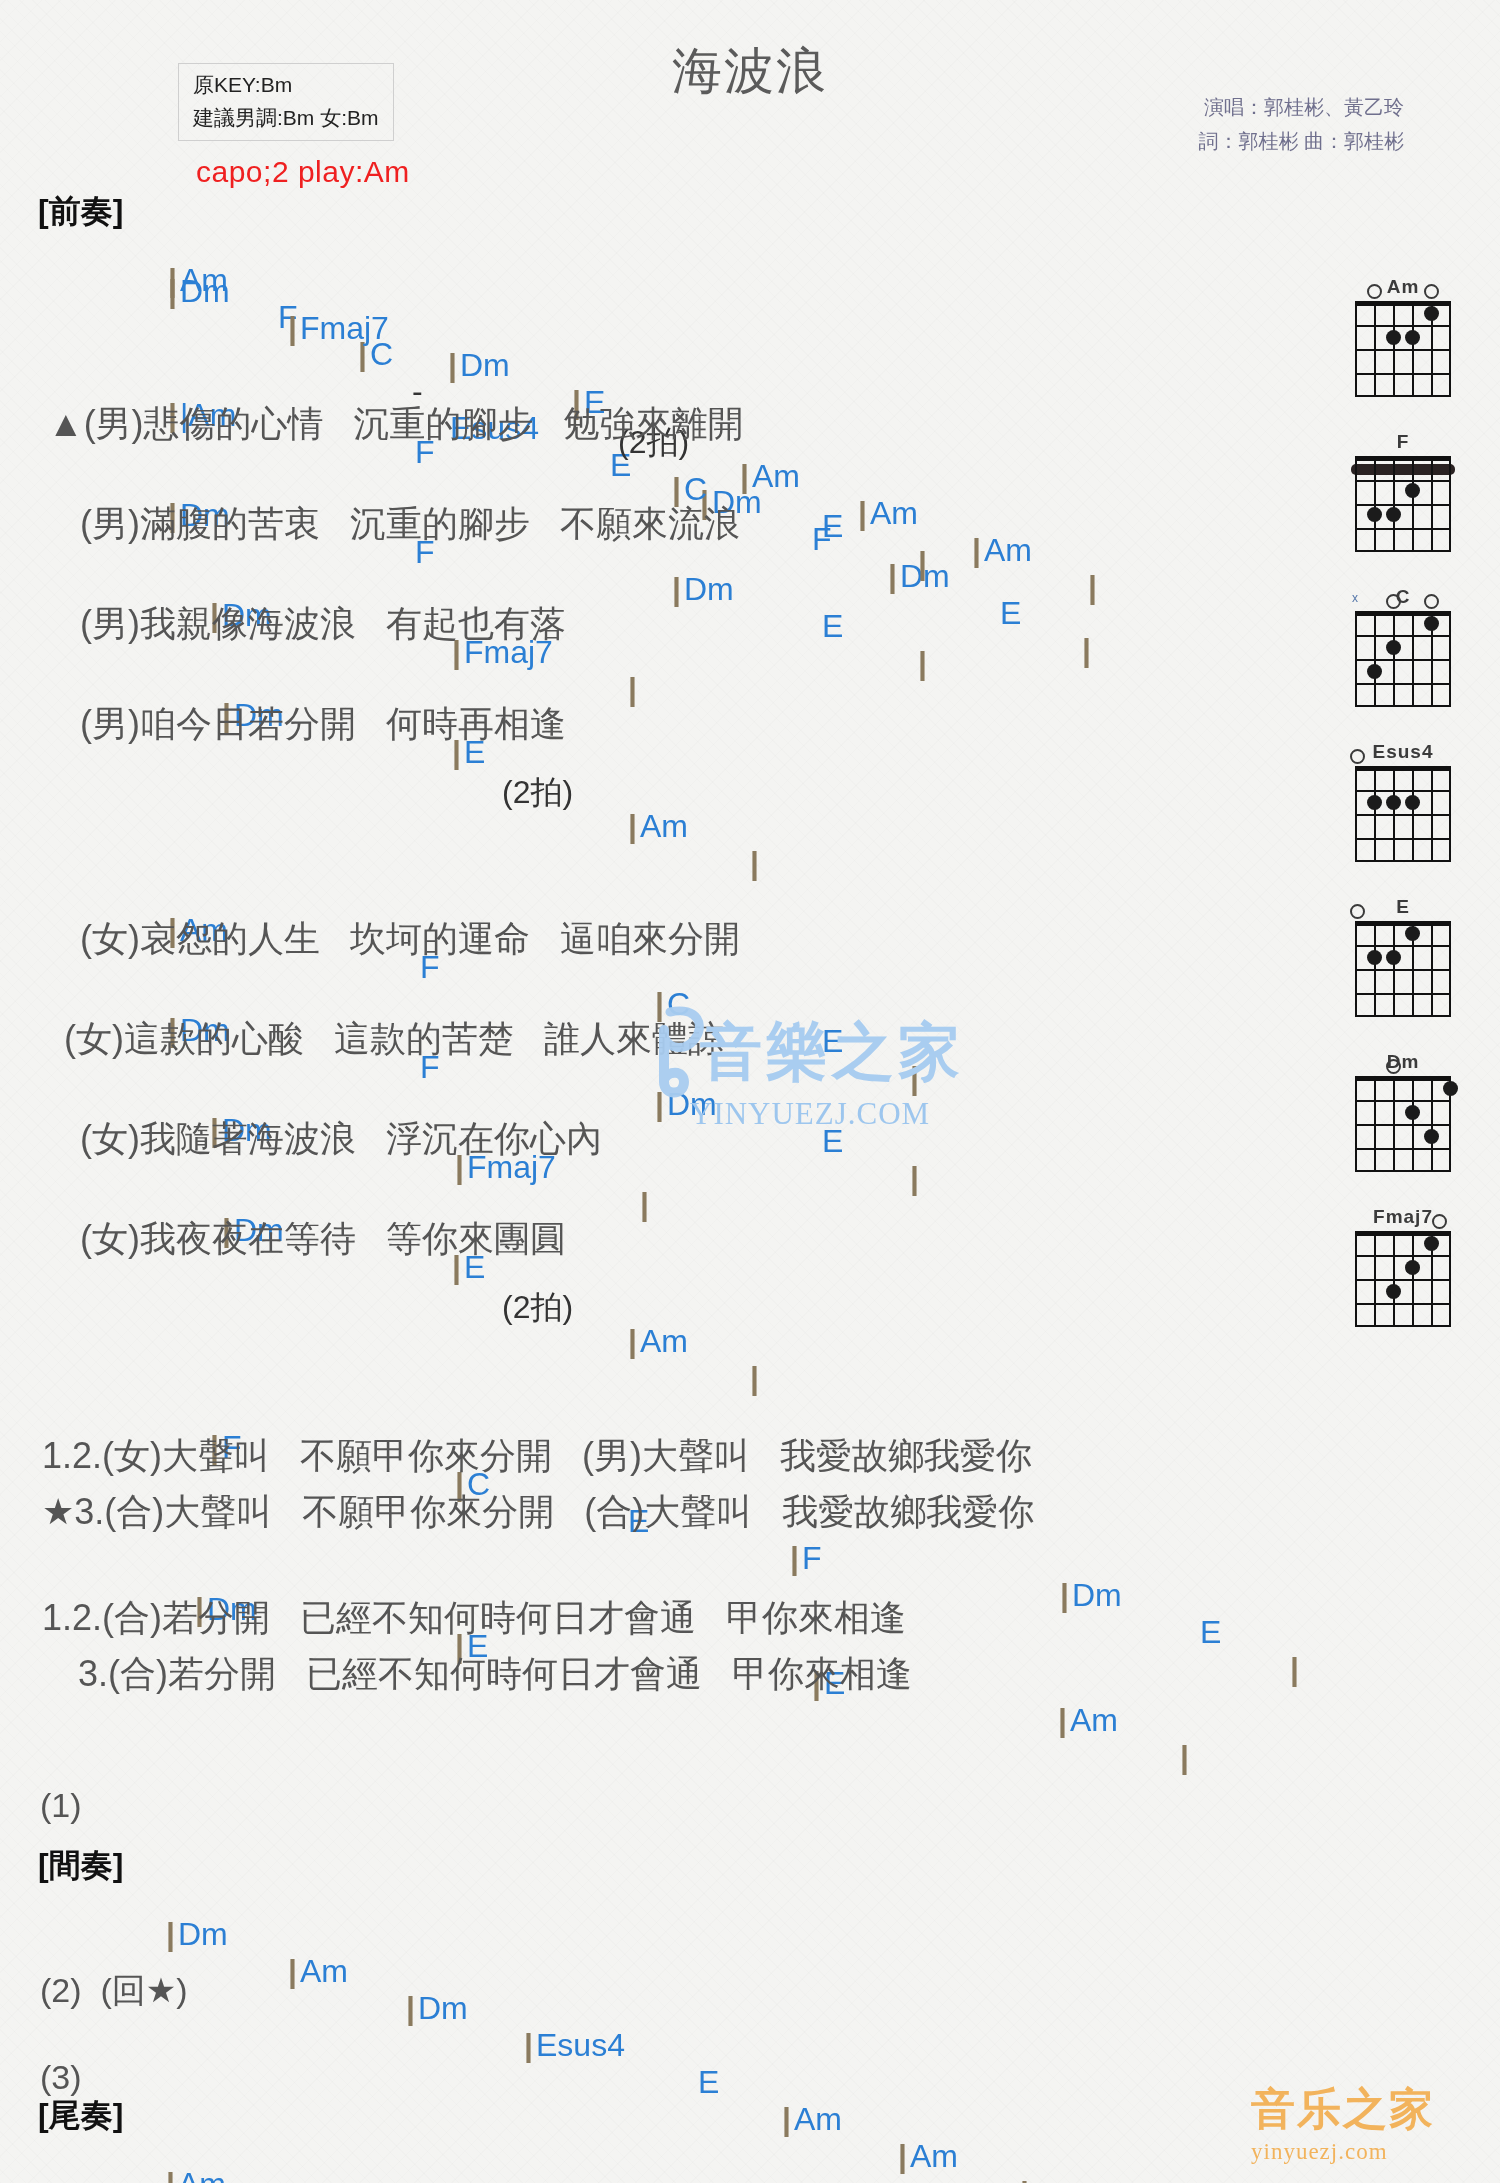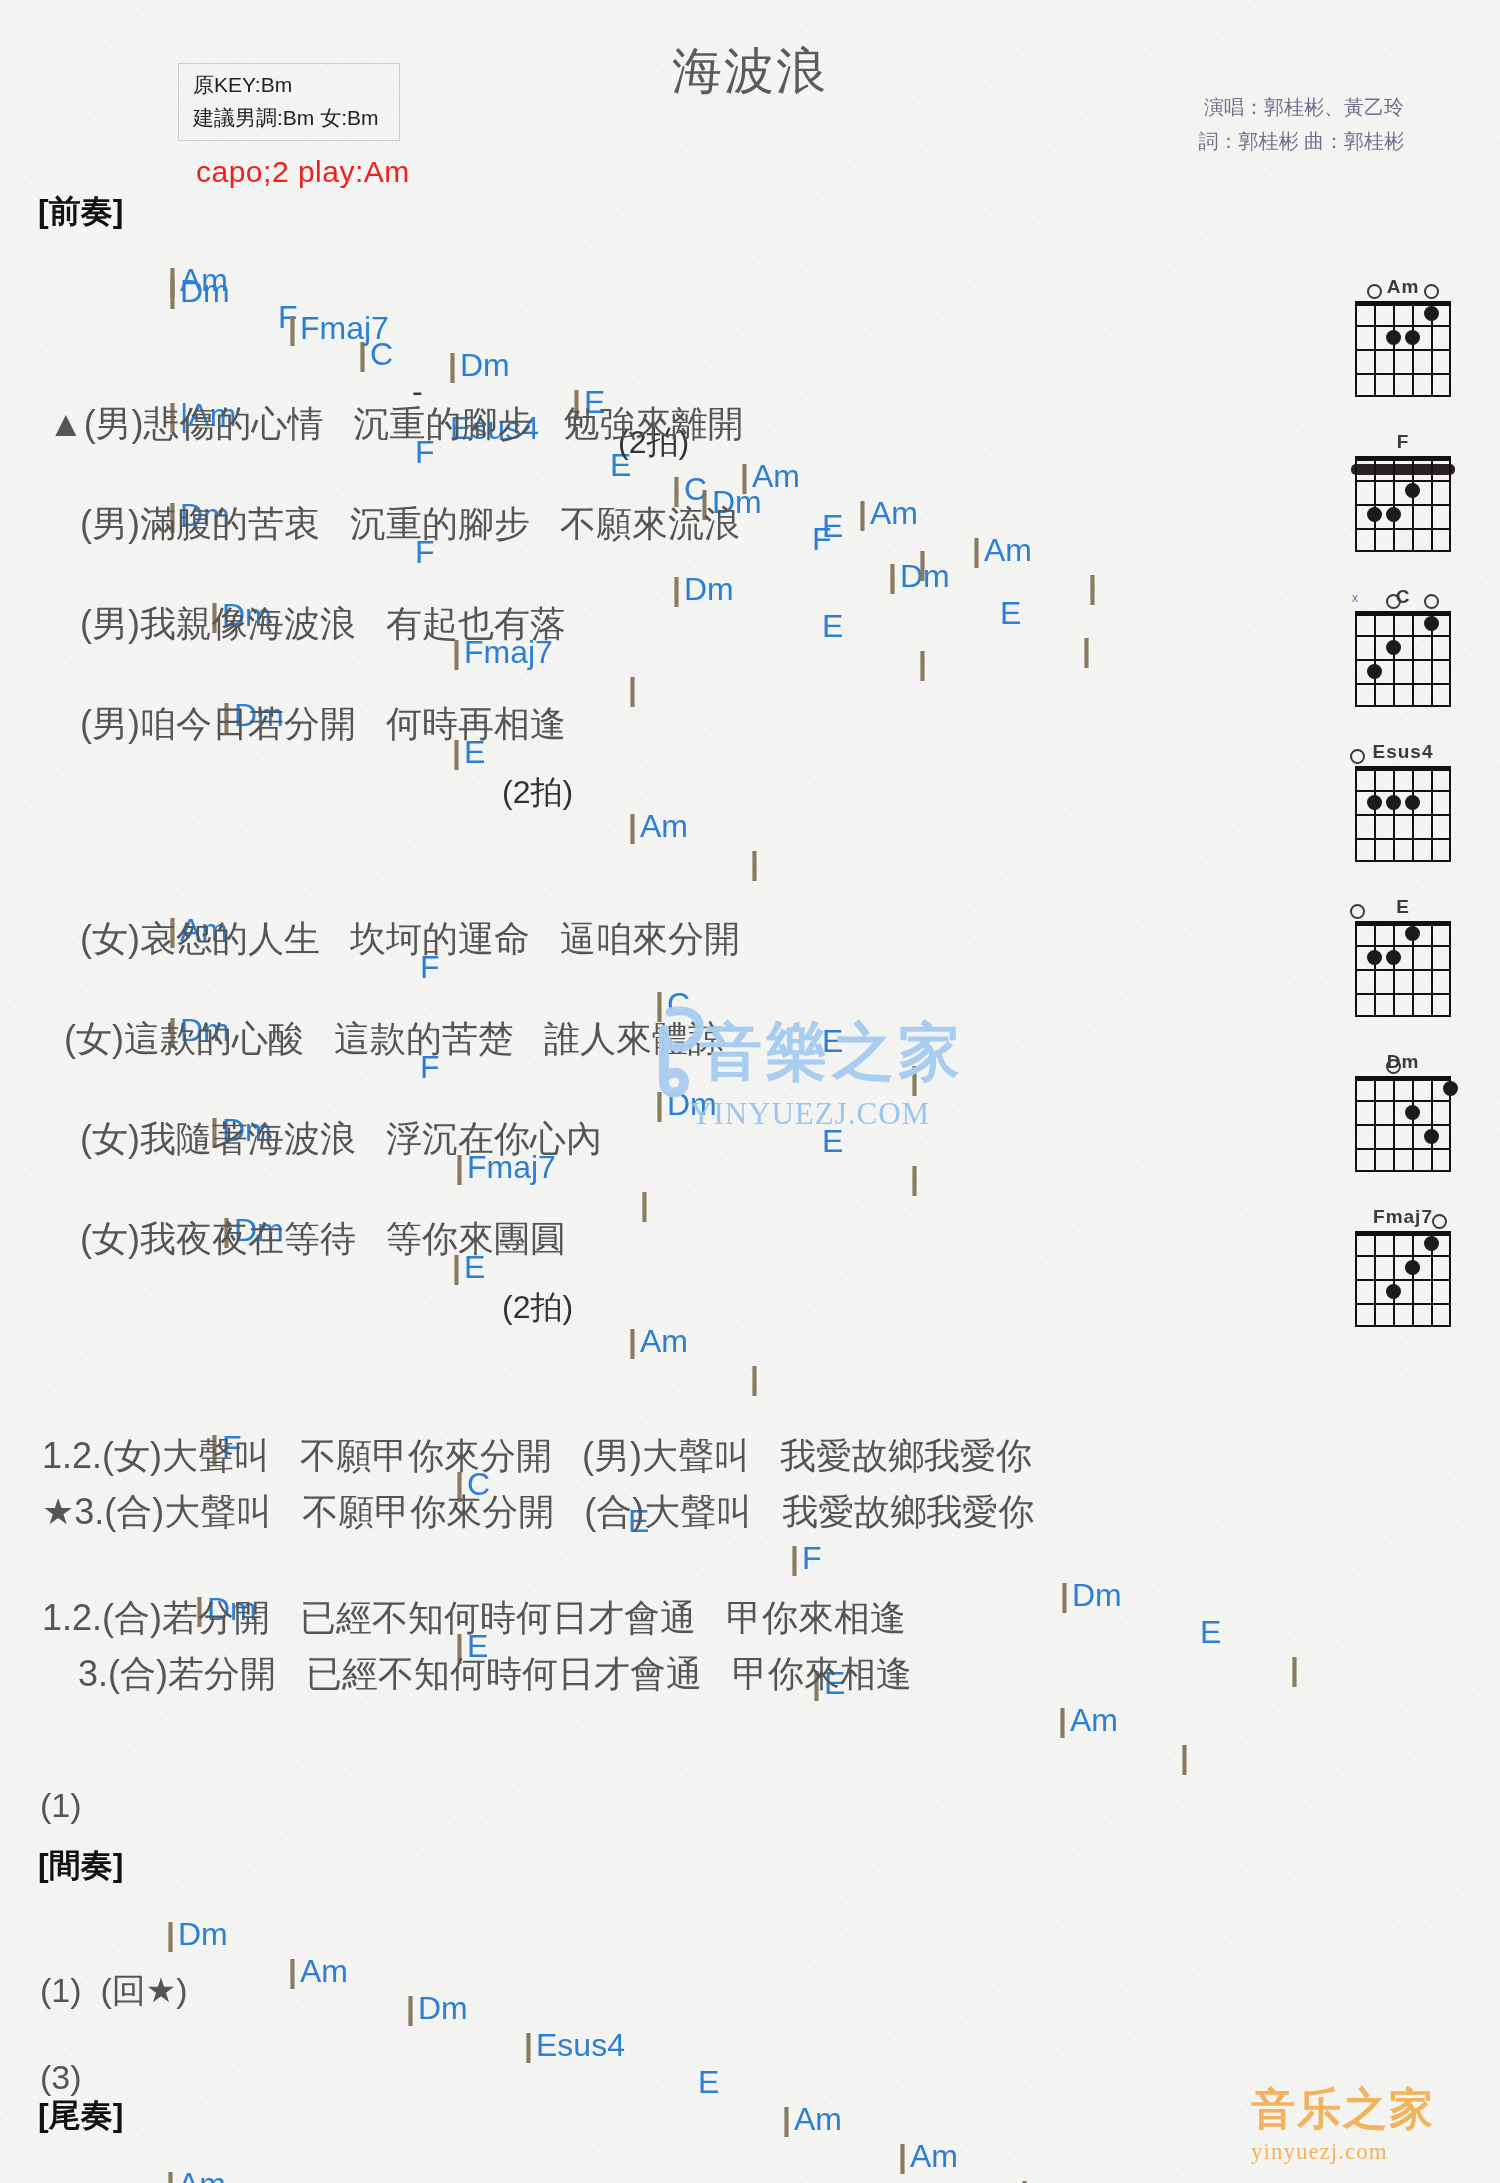--- a/index.html
+++ b/index.html
@@ -19,21 +19,21 @@
       repeating-linear-gradient(-45deg, rgba(0,0,0,0.010) 0 1px, transparent 1px 13px);
     pointer-events:none;
     z-index:0;
   }
   .sheet{position:absolute;inset:0;z-index:2;}
 
   
   .keybox{
     position:absolute;left:178px;top:63px;
     border:1px solid #cfcfcf;
-    padding:5px 20px 6px 14px;
+    padding:5px 14px 6px 14px;
     line-height:1.55;
     font-size:21px;
     color:#222;
     background:transparent;
   }
   .capo{
     position:absolute;left:196px;top:155px;
     font-size:30px;color:#ef2020;letter-spacing:0.5px;
   }
   .title{
@@ -304,21 +304,21 @@
       <span class="tok bar" style="left:288px;">|</span><span class="tok" style="left:300px;">Am</span>
       <span class="tok bar" style="left:406px;">|</span><span class="tok" style="left:418px;">Dm</span>
       <span class="tok bar" style="left:524px;">|</span><span class="tok" style="left:536px;">Esus4</span>
       <span class="tok" style="left:698px;">E</span>
       <span class="tok bar" style="left:782px;">|</span><span class="tok" style="left:794px;">Am</span>
       <span class="tok bar" style="left:898px;">|</span><span class="tok" style="left:910px;">Am</span>
       <span class="tok bar" style="left:1020px;">|</span>
       
     </div>
     <div class="lyricline" style="height:120px;">
-      <span class="tok marker" style="left:40px;top:66px;">(1)  (回★)</span>
+      <span class="tok marker" style="left:40px;top:66px;">(2)  (回★)</span>
     </div>
     <div class="lyricline" style="height:70px;">
       <span class="tok marker" style="left:40px;top:36px;">(3)</span>
     </div>
     <div class="chordline">
       <span class="tok sec" style="left:38px;top:2px;">[尾奏]</span>
       <span class="tok bar" style="left:166px;">|</span><span class="tok" style="left:178px;">Am</span>
       
       
     </div>

